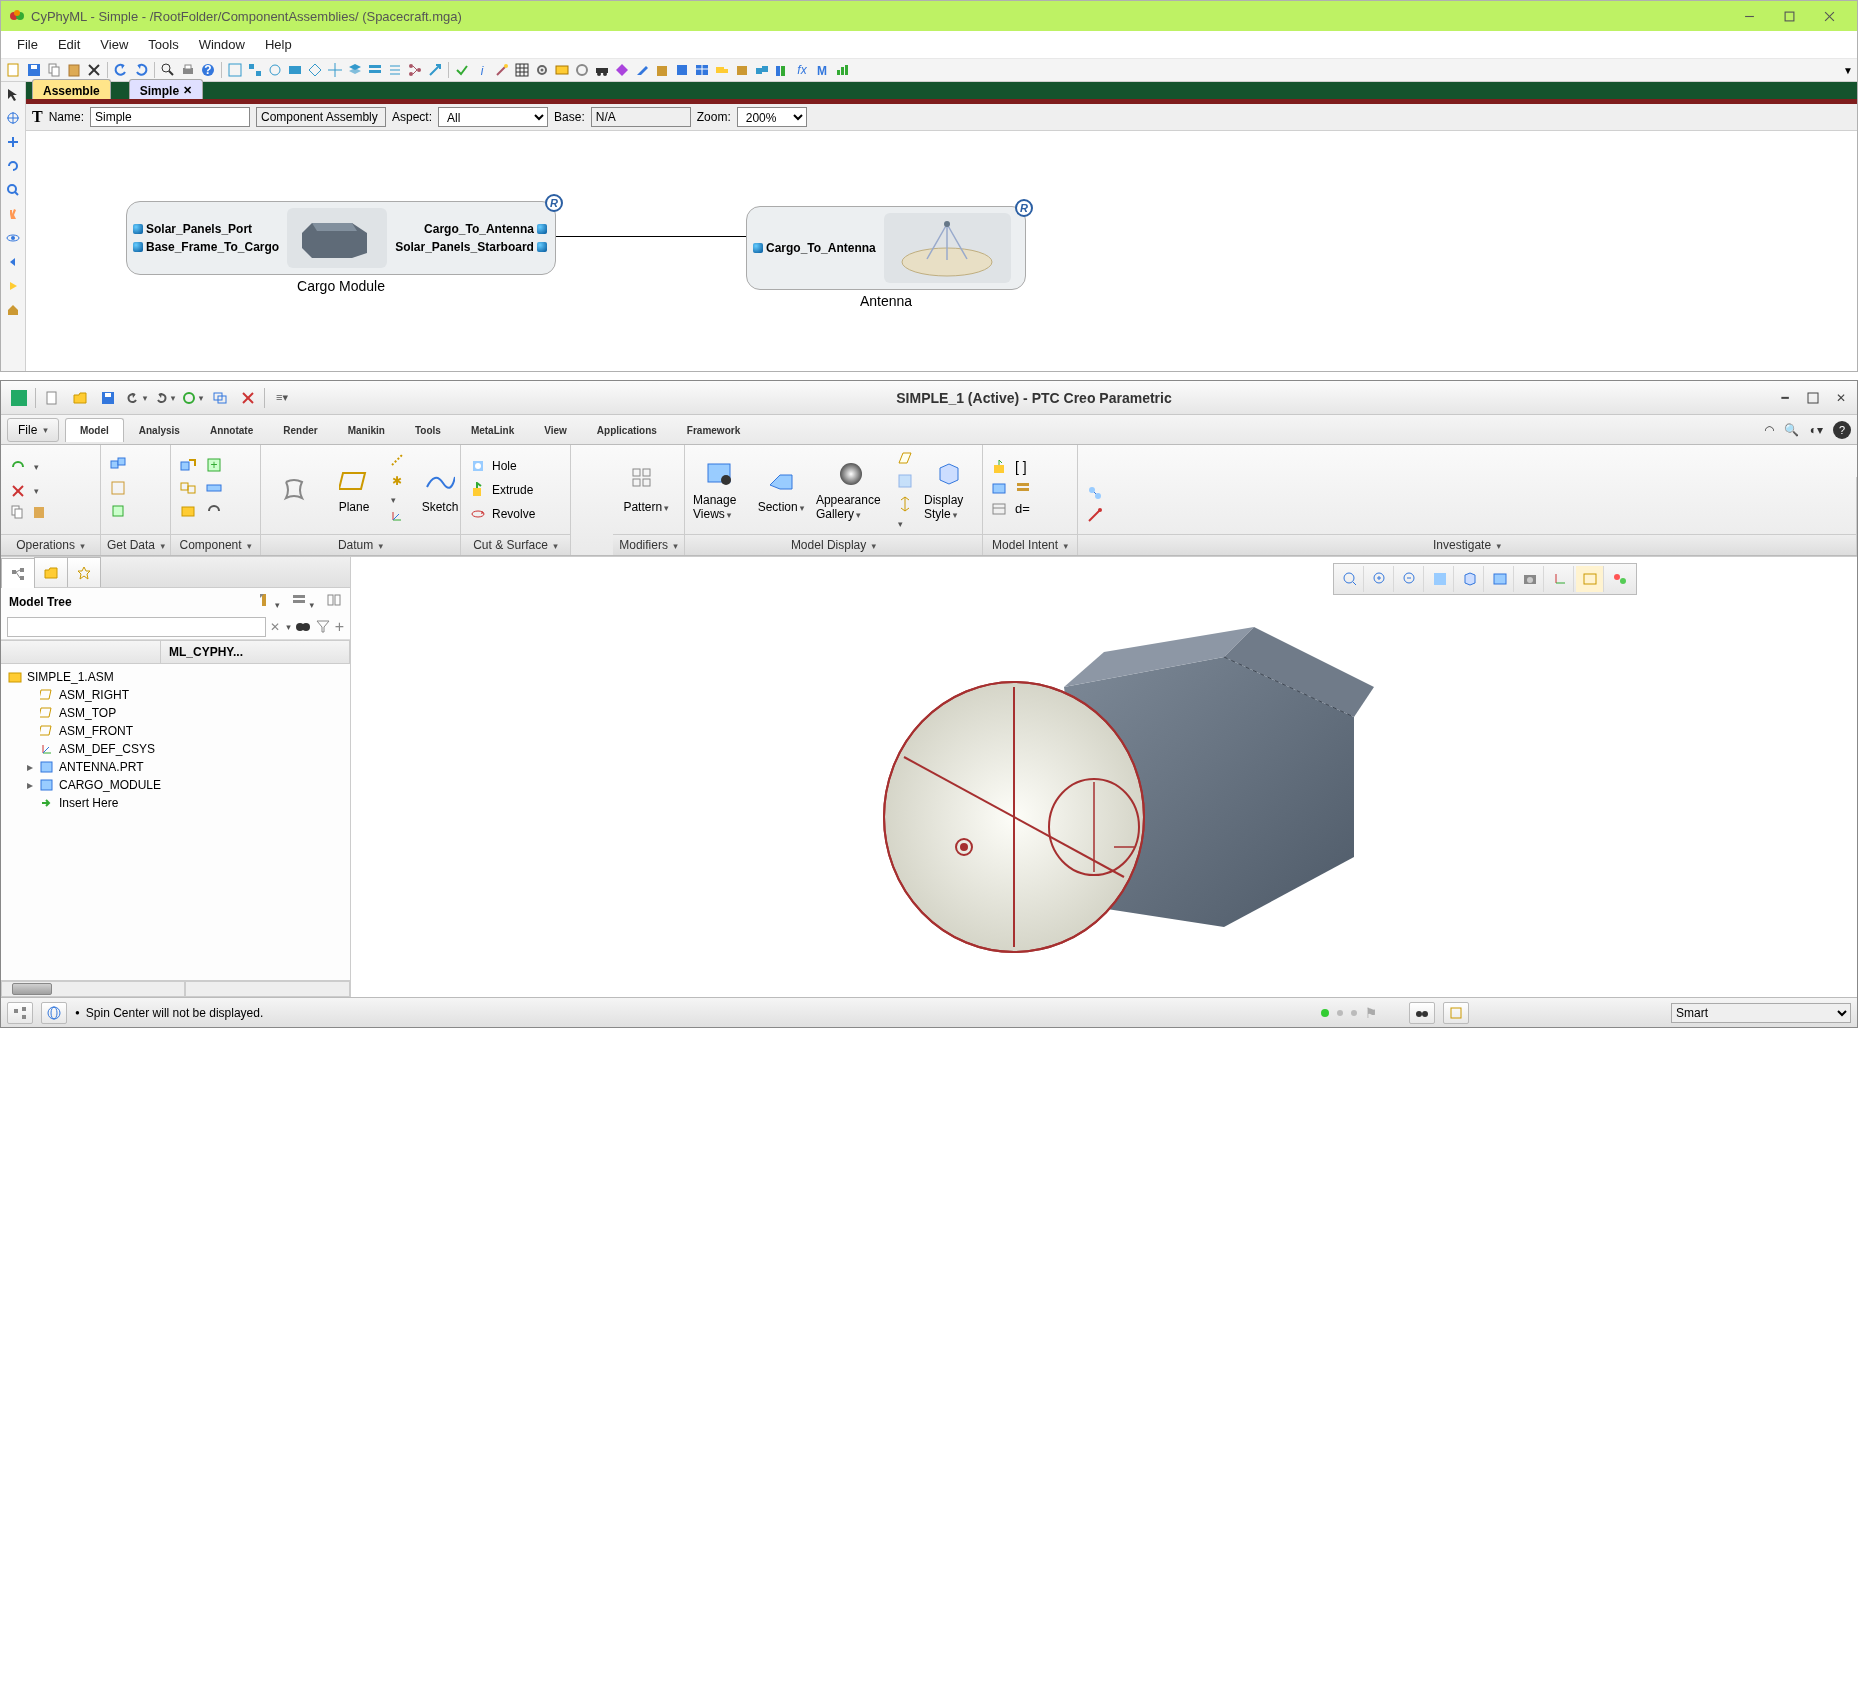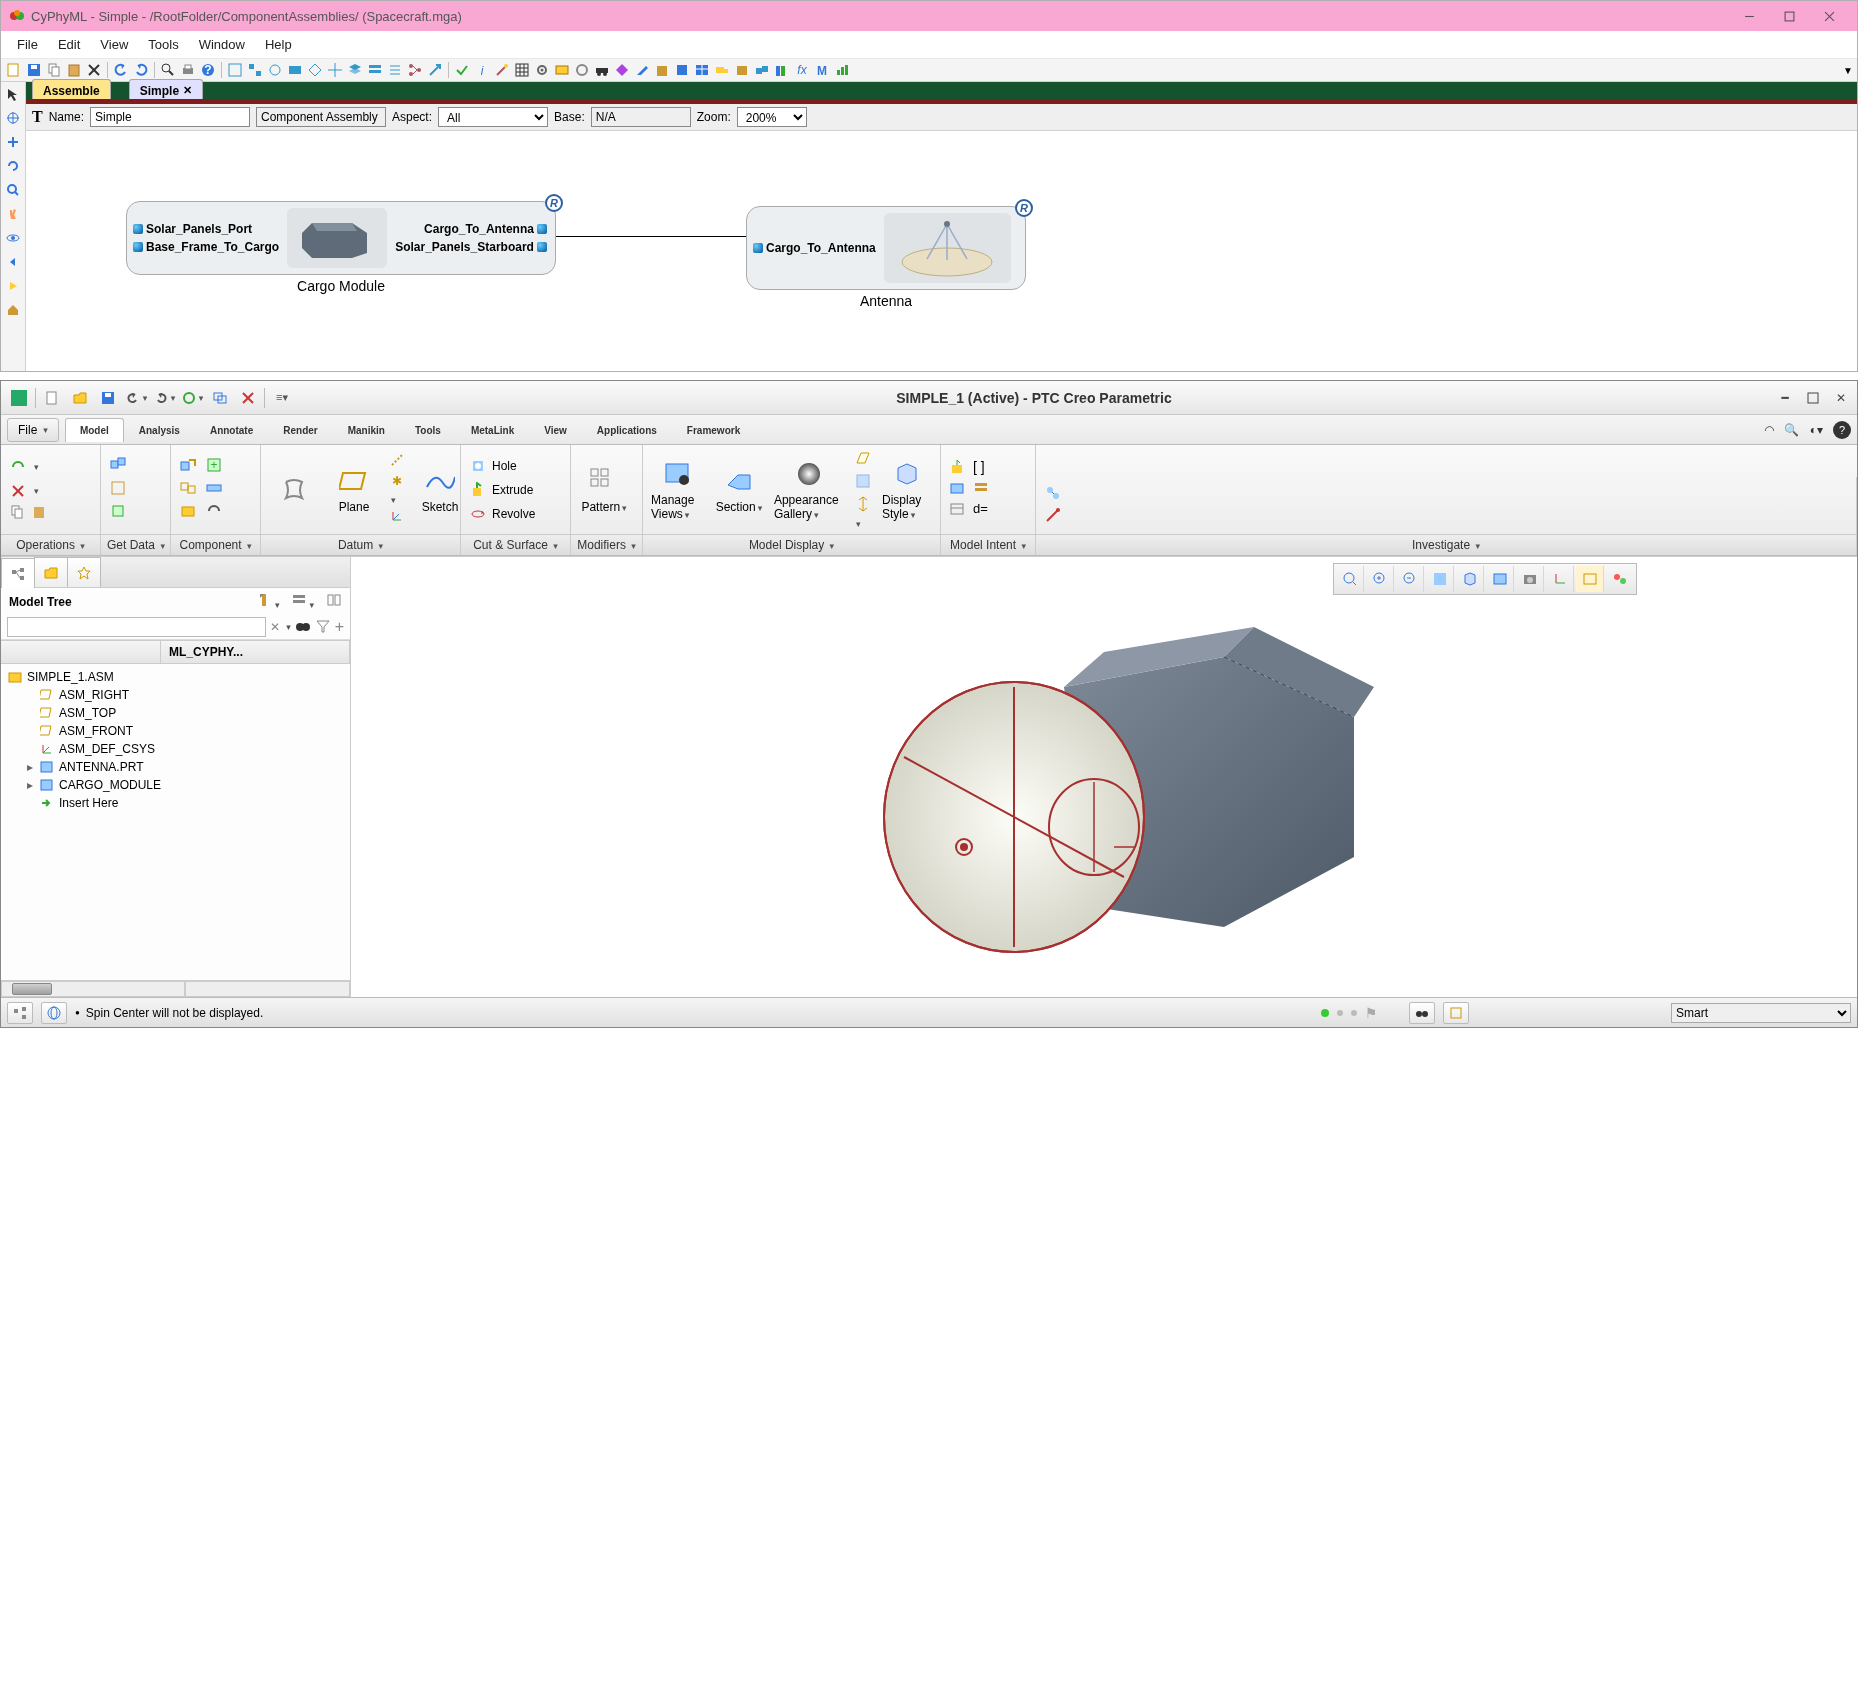--- a/index.html
+++ b/index.html
@@ -1,20 +1,20 @@
 <!DOCTYPE html>
 <html><head>
 <meta charset="utf-8">
 <style>
 * { box-sizing: border-box; margin: 0; padding: 0; font-family: "Segoe UI", Tahoma, sans-serif; font-size: 12px; }
 body { background: #fff; }
 
 
 .gme-window { border: 1px solid #b0b0b0; }
-.titlebar { height: 30px; display: flex; align-items: center; padding: 0 8px; background: #f9a8d4; color: #555; }
+.titlebar { height: 30px; display: flex; align-items: center; padding: 0 8px; background: #bef264; color: #555; }
 .titlebar .app-icon { width: 16px; height: 16px; margin-right: 6px; }
 .titlebar .title { flex: 1; font-size: 13px; }
 .titlebar .win-btn { width: 40px; height: 28px; display: flex; align-items: center; justify-content: center; color: #555; }
 .titlebar .win-btn svg { width: 11px; height: 11px; }
 
 .menubar { display: flex; padding: 3px 6px; background: #fff; border-bottom: 1px solid #e8e8e8; }
 .menubar .menu { padding: 3px 10px; font-size: 13px; color: #222; }
 
 .toolbar { display: flex; align-items: center; padding: 2px 4px; background: #f4f4f4; border-bottom: 1px solid #d0d0d0; gap: 2px; overflow: hidden; }
 .toolbar .tbtn { width: 18px; height: 18px; display: flex; align-items: center; justify-content: center; }
@@ -795,21 +795,21 @@
                   <path d="M12 5 L14 7 L11 8" fill="#c33"></path>
                 </svg>
               </span>
               <span>Revolve</span>
             </div>
       </div>
         </div>
       <div class="label"><span>Cut &amp; Surface</span> <span class="caret">▾</span></div>
     </div>
 
-    <div class="rgroup" style="width:72px;">
+    <div class="rgroup" style="width:72px;margin-left:42px;">
       <div class="body">
         <div class="rbtn-large">
           <span class="ic">
               <svg width="30" height="28">
                 <rect x="2" y="2" width="7" height="7" fill="none" stroke="#888"></rect>
                 <rect x="12" y="2" width="7" height="7" fill="none" stroke="#888"></rect>
                 <rect x="2" y="12" width="7" height="7" fill="none" stroke="#888"></rect>
                 <rect x="12" y="12" width="7" height="7" fill="none" stroke="#888"></rect>
               </svg>
             </span>

